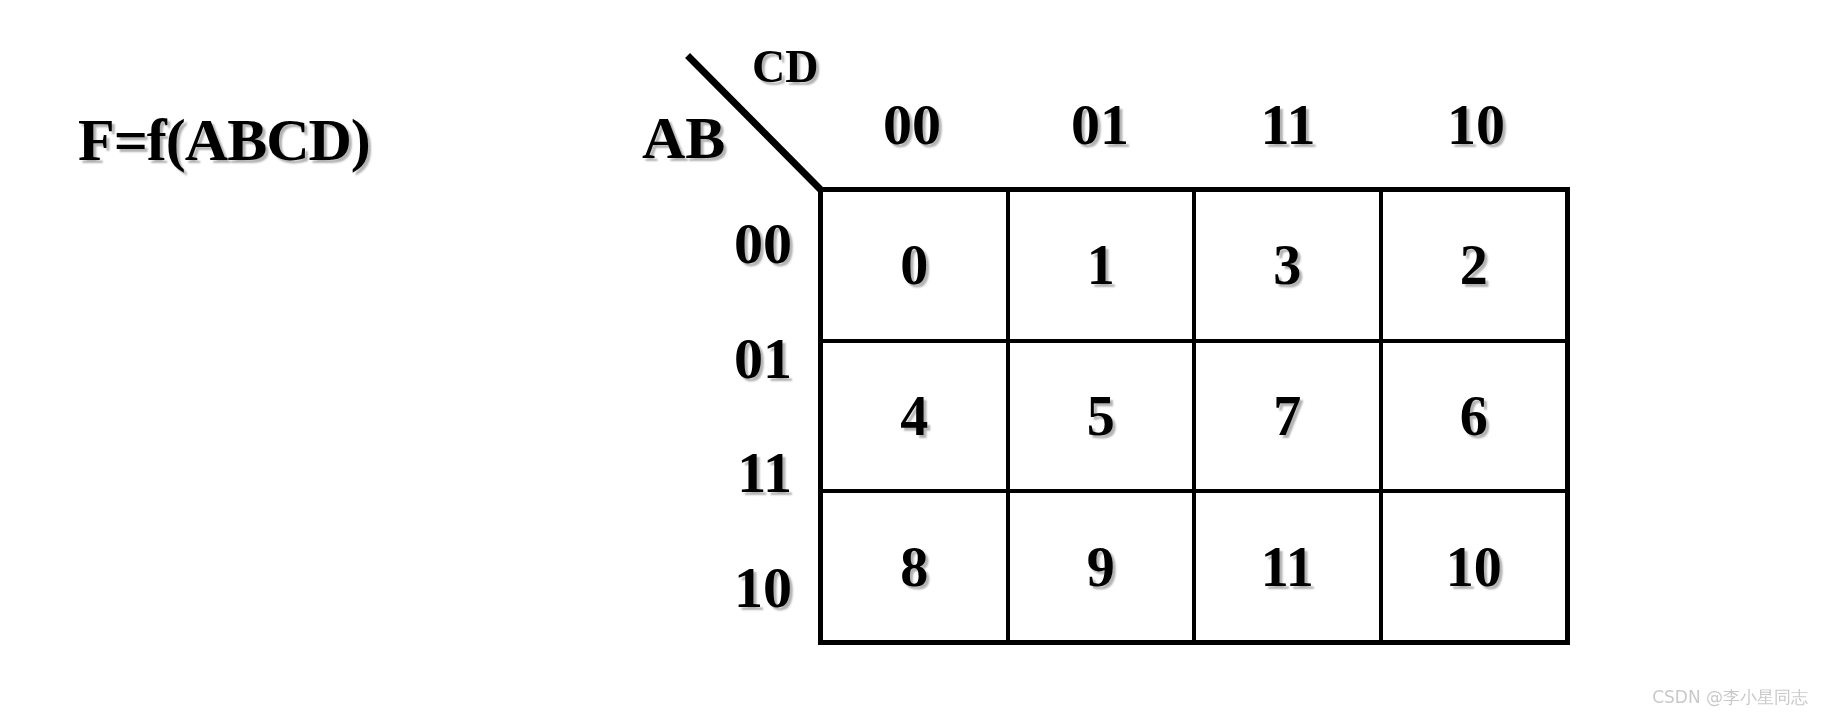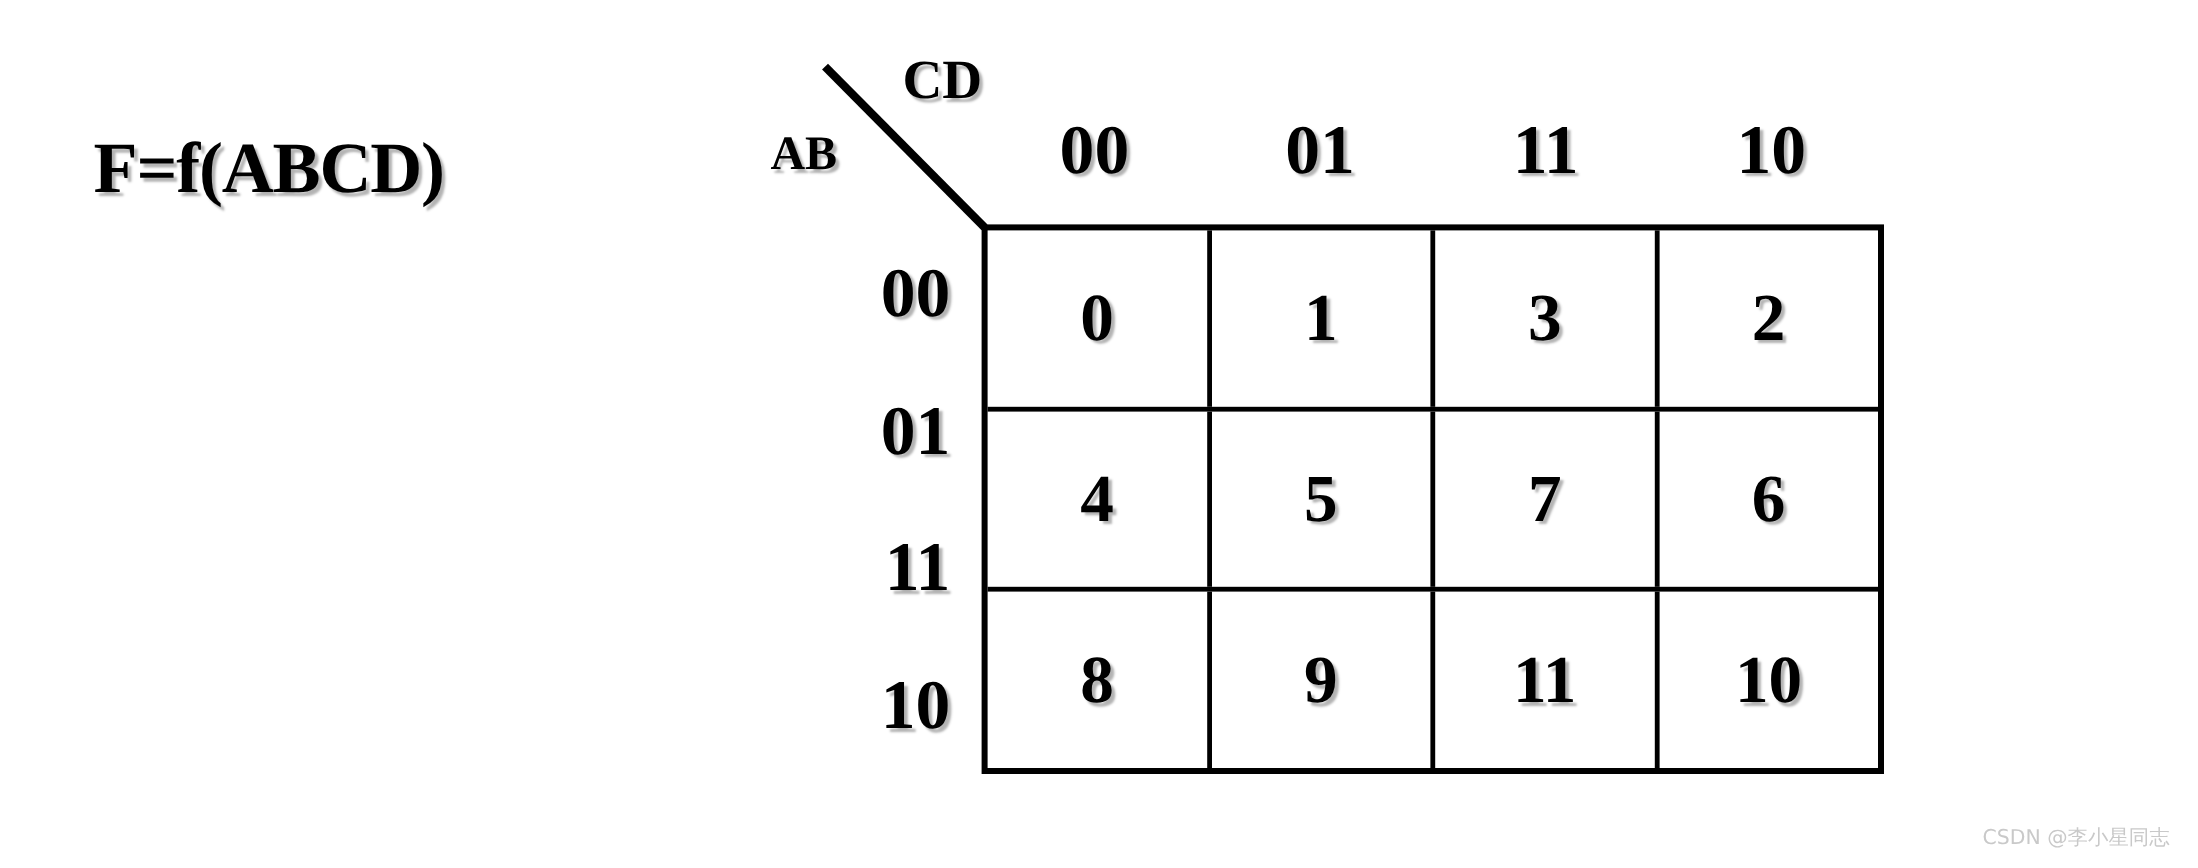--- a/index.html
+++ b/index.html
@@ -54,21 +54,21 @@
     top: 14px;
     font-size: 46px;
     font-weight: bold;
     line-height: 1;
     white-space: nowrap;
   }
   #ab-label {
     position: absolute;
     left: 22px;
     top: 78px;
-    font-size: 40px;
+    font-size: 60px;
     font-weight: bold;
     line-height: 1;
     white-space: nowrap;
   }
 
   
   #column-headers {
     position: absolute;
     left: 818px;
     top: 80px;

